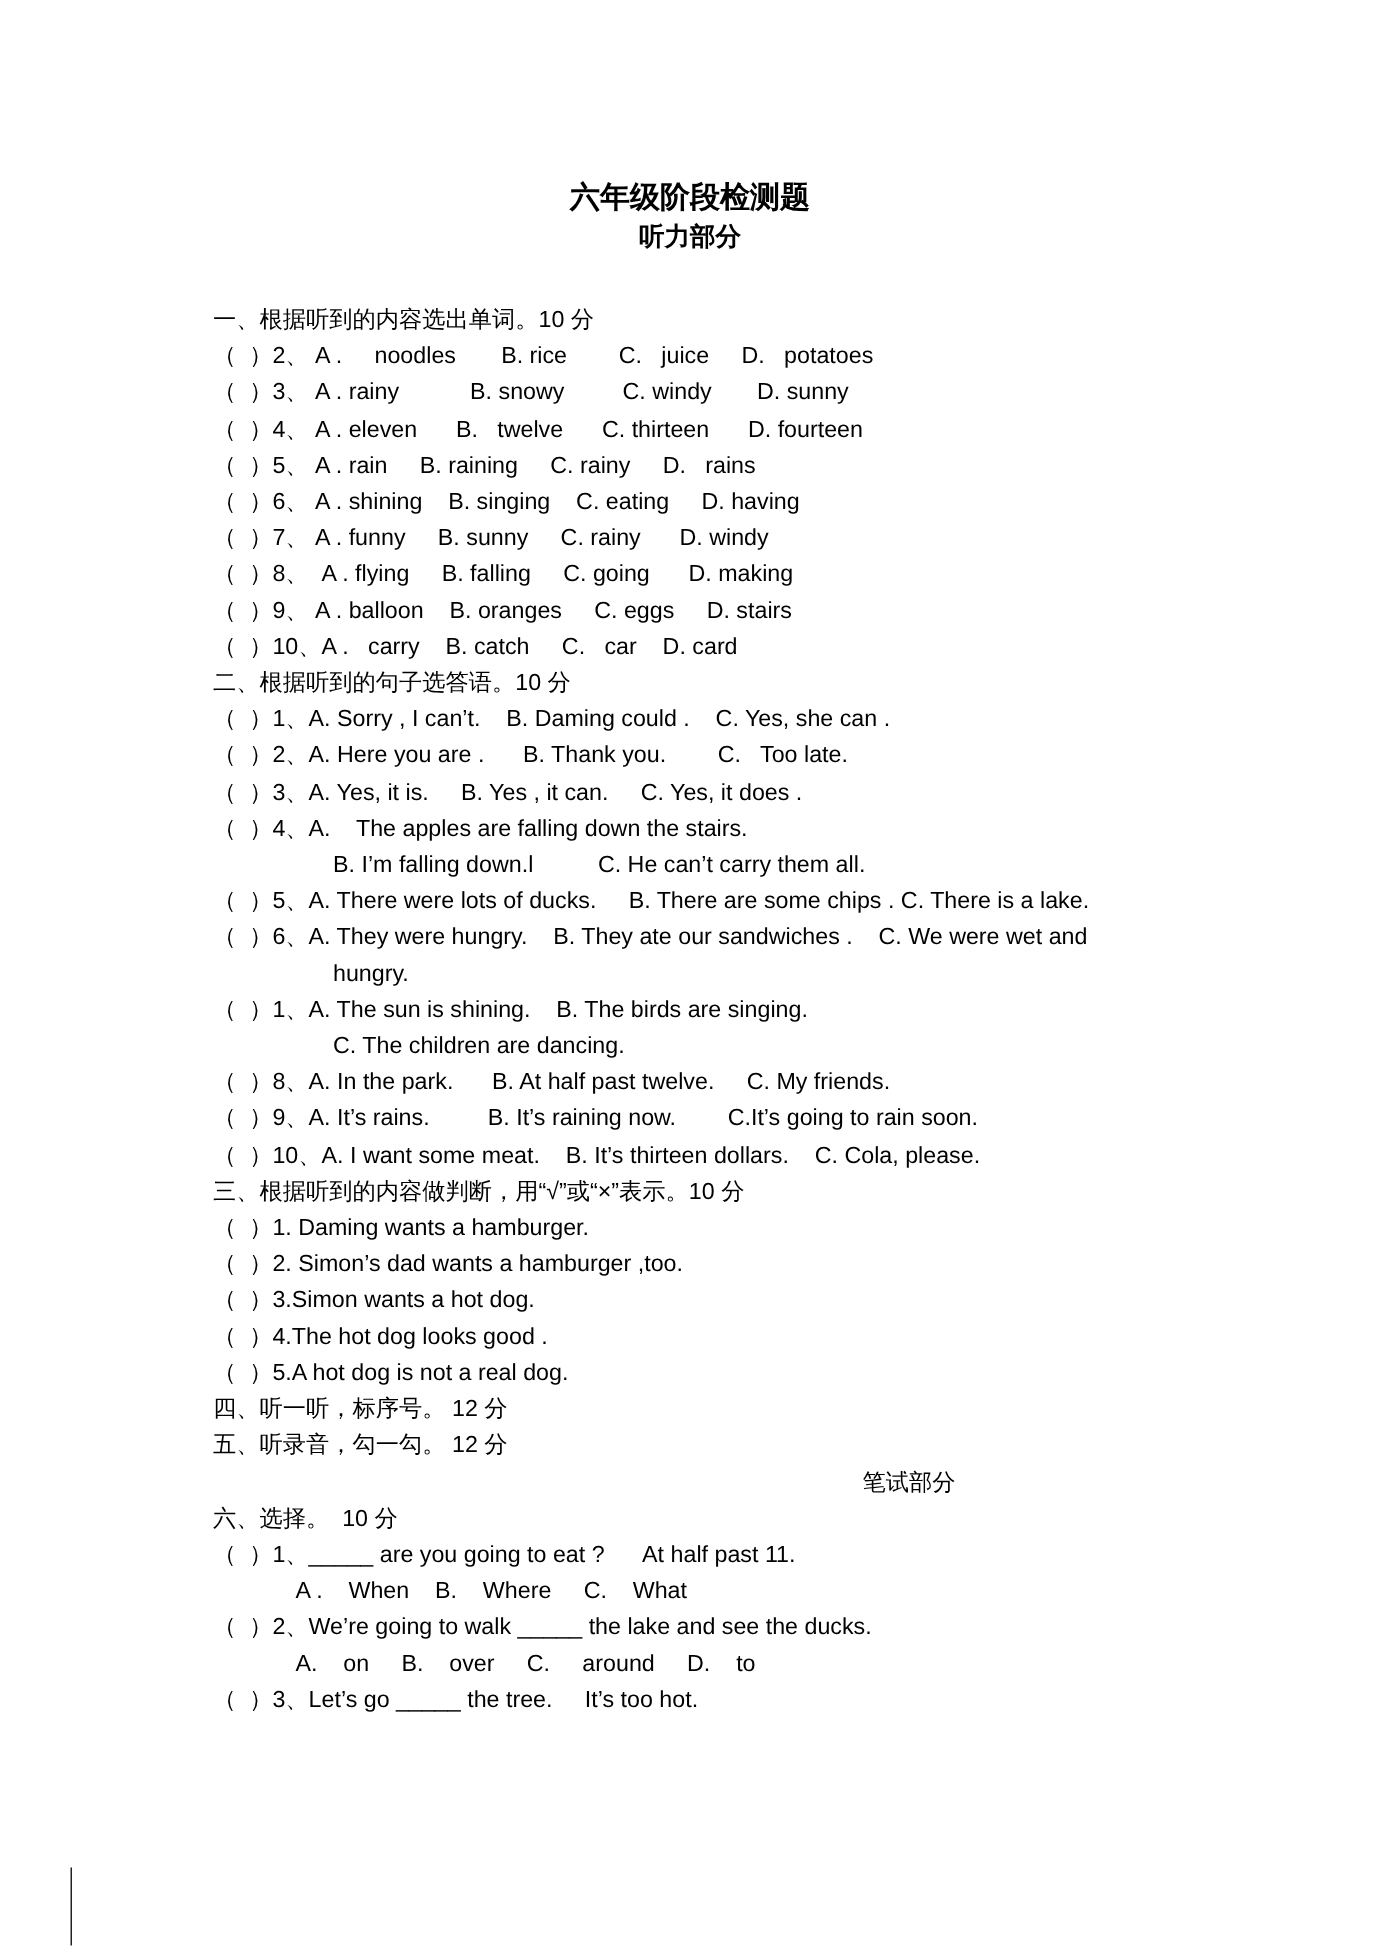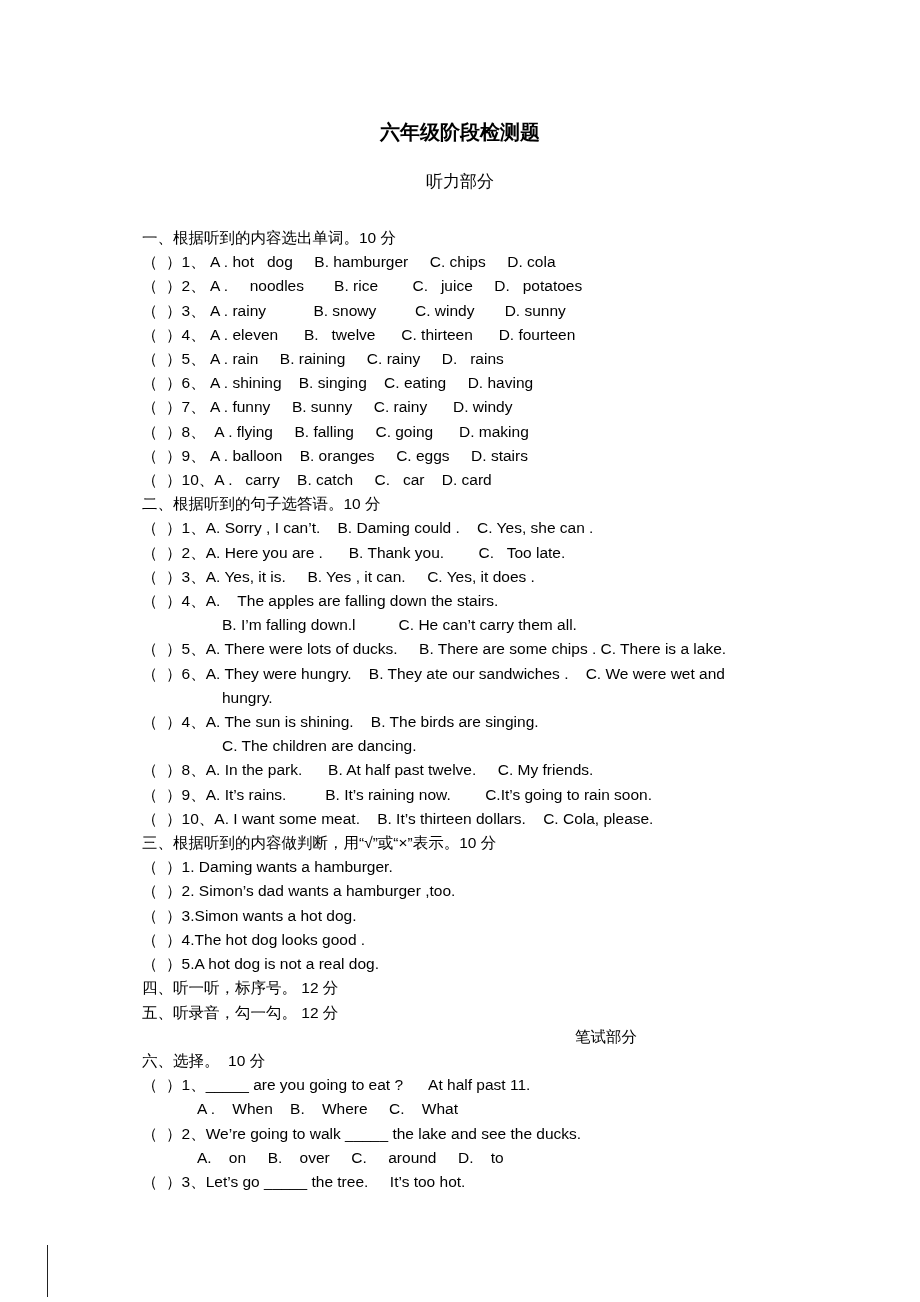--- a/index.html
+++ b/index.html
@@ -15,24 +15,23 @@
   }
   .doc-title {
     margin-top:119px;
     text-align:center;
     font-size:20px;
     font-weight:700;
     line-height:26px;
     font-family:"Liberation Serif","DejaVu Serif",serif;
   }
   .doc-subtitle {
-    margin-top:24px;
     text-align:center;
     font-size:17px;
-    font-weight:400;
+    font-weight:700;
     line-height:26px;
     font-family:"Liberation Serif","DejaVu Serif",serif;
   }
   .body {
     margin-top:31px;
     padding-left:142px;
     padding-right:80px;
     font-size:15.5px;
     line-height:24.2px;
   }
@@ -56,41 +55,40 @@
 <body>
 
 <div class="page">
 
   <div class="doc-title">六年级阶段检测题</div>
   <div class="doc-subtitle">听力部分</div>
 
   <div class="body">
 
     <div class="line">一、根据听到的内容选出单词。10 分</div>
-    <div class="line">（  ）1、 A . hot   dog     B. hamburger     C. chips     D. cola</div>
     <div class="line">（  ）2、 A .     noodles       B. rice        C.   juice     D.   potatoes</div>
     <div class="line">（  ）3、 A . rainy           B. snowy         C. windy       D. sunny</div>
     <div class="line">（  ）4、 A . eleven      B.   twelve      C. thirteen      D. fourteen</div>
     <div class="line">（  ）5、 A . rain     B. raining     C. rainy     D.   rains</div>
     <div class="line">（  ）6、 A . shining    B. singing    C. eating     D. having</div>
     <div class="line">（  ）7、 A . funny     B. sunny     C. rainy      D. windy</div>
     <div class="line">（  ）8、  A . flying     B. falling     C. going      D. making</div>
     <div class="line">（  ）9、 A . balloon    B. oranges     C. eggs     D. stairs</div>
     <div class="line">（  ）10、A .   carry    B. catch     C.   car    D. card</div>
 
     <div class="line">二、根据听到的句子选答语。10 分</div>
     <div class="line">（  ）1、A. Sorry , I can’t.    B. Daming could .    C. Yes, she can .</div>
     <div class="line">（  ）2、A. Here you are .      B. Thank you.        C.   Too late.</div>
     <div class="line">（  ）3、A. Yes, it is.     B. Yes , it can.     C. Yes, it does .</div>
     <div class="line">（  ）4、A.    The apples are falling down the stairs.</div>
     <div class="line cont">B. I’m falling down.l          C. He can’t carry them all.</div>
     <div class="line">（  ）5、A. There were lots of ducks.     B. There are some chips . C. There is a lake.</div>
     <div class="line">（  ）6、A. They were hungry.    B. They ate our sandwiches .    C. We were wet and</div>
     <div class="line cont">hungry.</div>
-    <div class="line">（  ）4、A. The sun is shining.    B. The birds are singing.</div>
+    <div class="line">（  ）1、A. The sun is shining.    B. The birds are singing.</div>
     <div class="line cont">C. The children are dancing.</div>
     <div class="line">（  ）8、A. In the park.      B. At half past twelve.     C. My friends.</div>
     <div class="line">（  ）9、A. It’s rains.         B. It’s raining now.        C.It’s going to rain soon.</div>
     <div class="line">（  ）10、A. I want some meat.    B. It’s thirteen dollars.    C. Cola, please.</div>
 
     <div class="line">三、根据听到的内容做判断，用“√”或“×”表示。10 分</div>
     <div class="line">（  ）1. Daming wants a hamburger.</div>
     <div class="line">（  ）2. Simon’s dad wants a hamburger ,too.</div>
     <div class="line">（  ）3.Simon wants a hot dog.</div>
     <div class="line">（  ）4.The hot dog looks good .</div>

